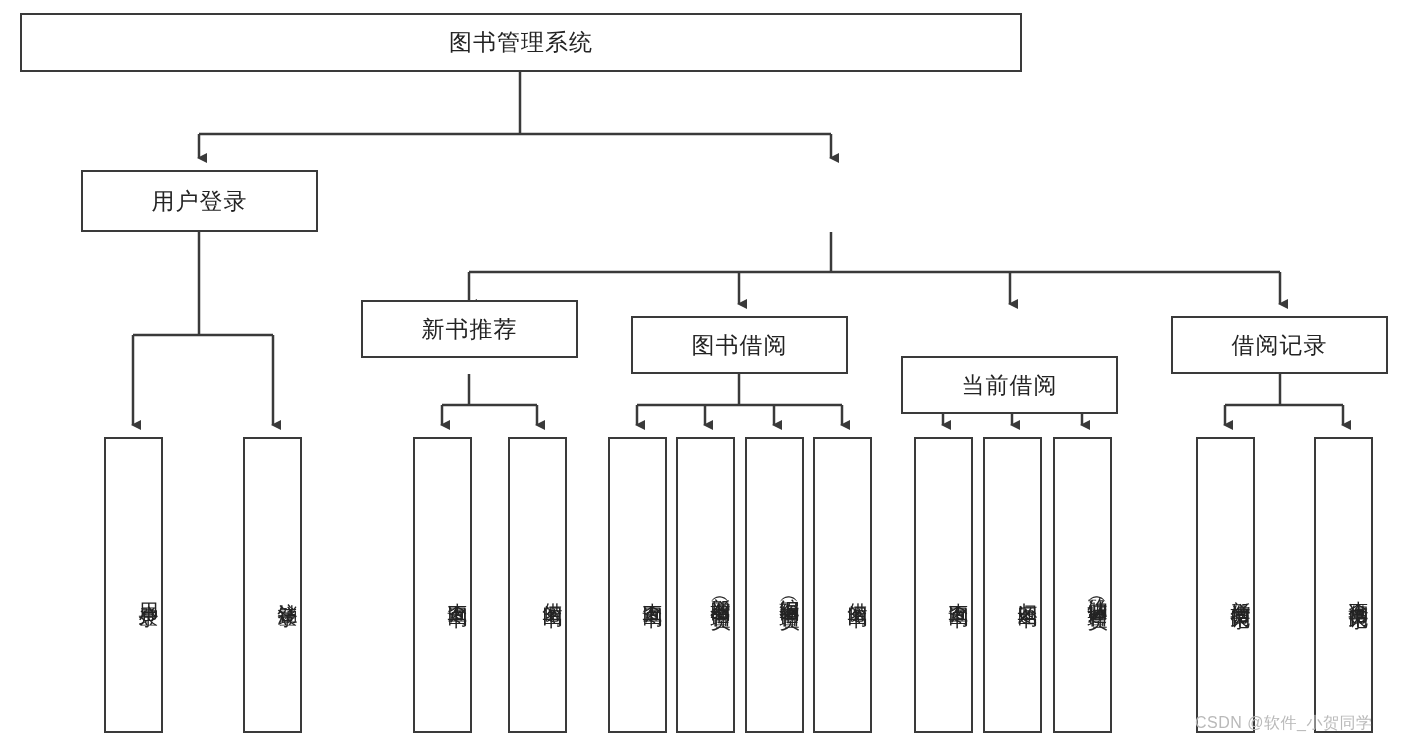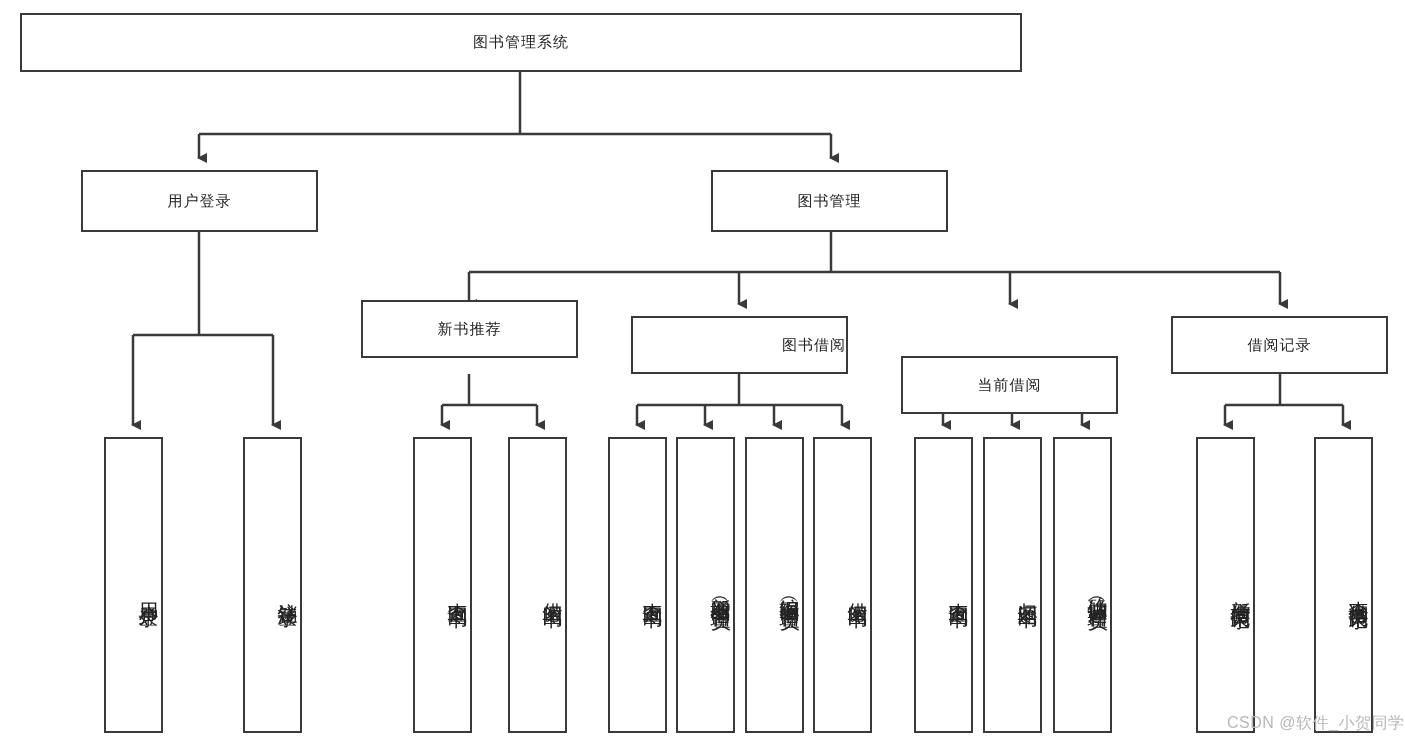--- a/index.html
+++ b/index.html
@@ -33,21 +33,21 @@
     border: 2.5px solid #3a3a3a;
     background: #ffffff;
     display: flex;
     align-items: center;
     justify-content: center;
     text-align: center;
     line-height: 1.22;
     color: #232323;
   }
   .node.horiz {
-    font-size: 15px;
+    font-size: 23px;
     letter-spacing: 1px;
   }
   .node.vert {
     writing-mode: vertical-rl;
     text-orientation: upright;
     font-size: 20px;
     letter-spacing: 2px;
     padding-top: 12px;
     align-items: flex-start;
     justify-content: center;
@@ -55,21 +55,20 @@
   .node-label {
     display: block;
   }
   .watermark {
     position: absolute;
     font-size: 16px;
     color: #b9b9b9;
     letter-spacing: 0.5px;
     white-space: nowrap;
     user-select: none;
-    margin-left: 32px;
   }
 </style>
 </head>
 <body>
 
 <div id="canvas">
 
   <svg id="wires" viewBox="0 0 1405 747" xmlns="http://www.w3.org/2000/svg">
     <defs>
       <marker id="arrow" markerWidth="11" markerHeight="11" refX="5" refY="8" orient="auto" markerUnits="userSpaceOnUse">
@@ -121,29 +120,26 @@
   </svg>
 
   <div class="node horiz" style="left:20px; top:13px; width:1002px; height:59px;">
     <span class="node-label">图书管理系统</span>
   </div>
 
   <div class="node horiz" style="left:81px; top:170px; width:237px; height:62px;">
     <span class="node-label">用户登录</span>
   </div>
 
-  <div class="node horiz" style="left:711px; top:170px; width:237px; height:62px;">
-    <span class="node-label">图书管理</span>
-  </div>
 
   <div class="node horiz" style="left:361px; top:300px; width:217px; height:58px;">
     <span class="node-label">新书推荐</span>
   </div>
 
-  <div class="node horiz" style="left:631px; top:316px; width:217px; height:58px;justify-content:flex-end;">
+  <div class="node horiz" style="left:631px; top:316px; width:217px; height:58px;">
     <span class="node-label">图书借阅</span>
   </div>
 
   <div class="node horiz" style="left:901px; top:316px; width:217px; height:58px;margin-top:40px;">
     <span class="node-label">当前借阅</span>
   </div>
 
   <div class="node horiz" style="left:1171px; top:316px; width:217px; height:58px;justify-content:center;">
     <span class="node-label">借阅记录</span>
   </div>

